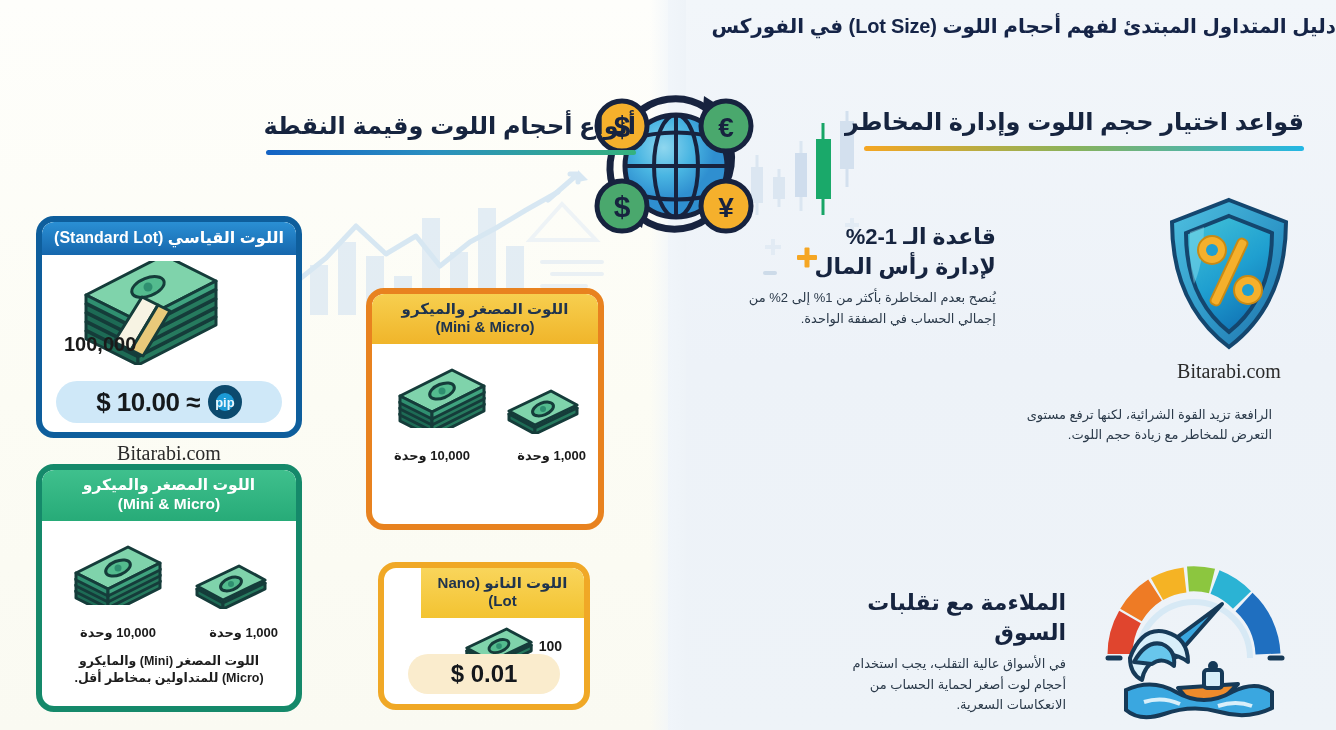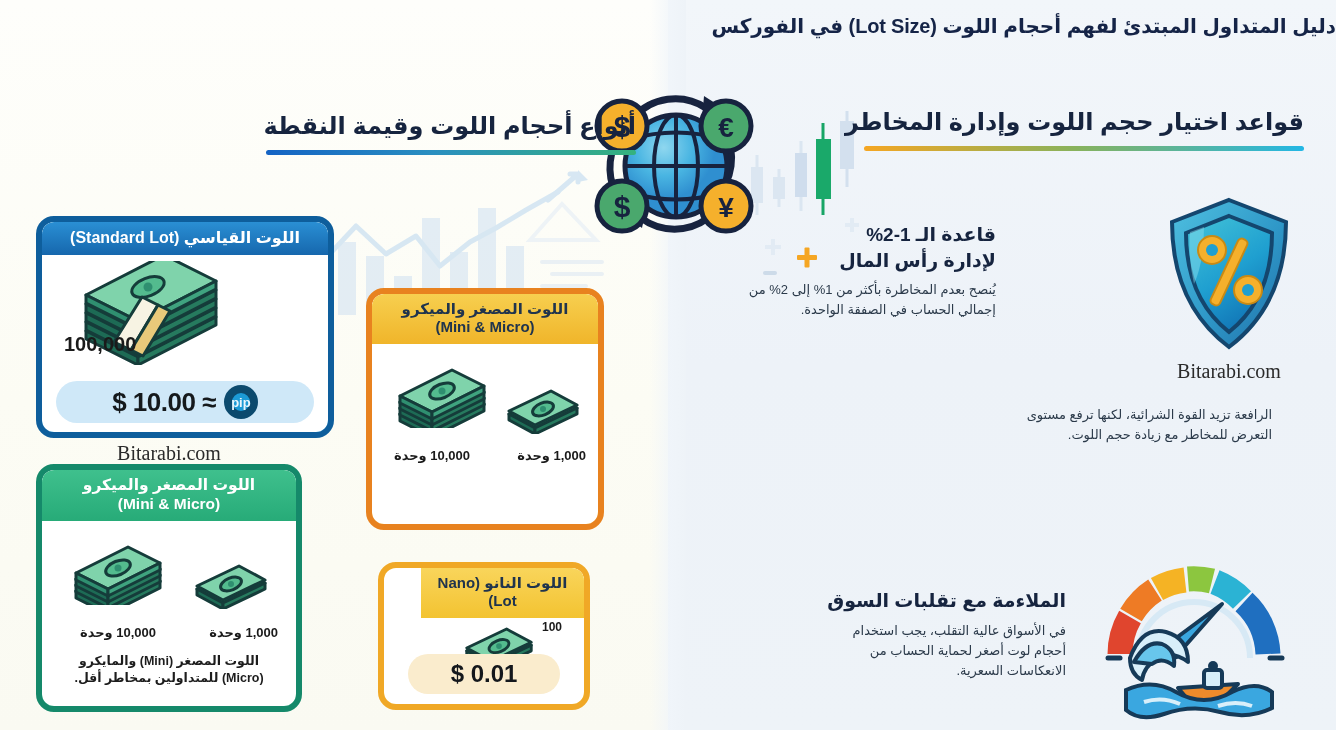--- a/index.html
+++ b/index.html
@@ -75,21 +75,21 @@
     position: absolute; text-align: center; color: #1d1d1d;
     font-size: 12.5px; font-weight: bold; line-height: 1.38;
   }
   .unitlbl {
     position: absolute; font-size: 13px; font-weight: bold; color: #1a1a1a;
     white-space: nowrap;
   }
 
   
   #card-standard {
-    left: 36px; top: 216px; width: 298px; height: 222px;
+    left: 36px; top: 216px; width: 266px; height: 222px;
     border: 6px solid #0e5e9c; box-shadow: inset 0 0 0 4px #2ba7e0;
     background: #fff;
   }
   #card-standard .chead { background: linear-gradient(180deg,#2a8fd4 0%, #1667ad 100%); font-size: 16px; }
   .pip-row {
     position: absolute; left: 14px; right: 14px; bottom: 9px; height: 42px;
     background: #cfe8f8; border-radius: 21px;
     display: flex; align-items: center; justify-content: center; gap: 8px;
   }
   .pip-row .amt { font-size: 26px; font-weight: bold; color: #15191c; letter-spacing: -.5px; }
@@ -127,21 +127,21 @@
   .nano-amt {
     position: absolute; left: 24px; right: 24px; bottom: 10px; height: 40px;
     background: #faeccd; border-radius: 20px;
     display: flex; align-items: center; justify-content: center;
     font-size: 24px; font-weight: bold; color: #14181c;
   }
 
   
   .rblock { position: absolute; z-index: 25; }
   .rblock .rtitle {
-    font-size: 19px; font-weight: bold; color: #16243f;
+    font-size: 22px; font-weight: bold; color: #16243f;
     line-height: 1.35; text-align: right;
   }
   .rblock .rbody {
     font-size: 13px; color: #2b3a4a; line-height: 1.55; text-align: right;
     margin-top: 7px;
   }
   .r-icon { position: absolute; z-index: 24; }
 
   
   svg { display: block; }
@@ -442,21 +442,21 @@
             <g stroke="#153c3a" stroke-width="3" stroke-linejoin="round">
               <polygon points="5,26 31,40 73,20 47,6" fill="#2f8f70"></polygon>
               <polygon points="5,26 5,32 31,46 31,40" fill="#1d6b55"></polygon>
               <polygon points="31,40 31,46 73,26 73,20" fill="#267a5e"></polygon>
               <polygon points="5,23 31,37 73,17 47,3" fill="#7fd3ab"></polygon>
               <ellipse cx="39" cy="21" rx="11" ry="6" fill="#53bb8e" transform="rotate(-22 39 21)"></ellipse>
               <circle cx="39" cy="21" r="3" fill="#2f8f70" stroke="none"></circle>
             </g>
           </svg>
         </div>
-        <div class="unitlbl" style="right:22px;top:2px;font-size:12px;">100</div>
+        <div class="unitlbl" style="right:22px;top:20px;font-size:14px;">100</div>
         <div class="nano-amt">0.01 $</div>
       </div>
     </div>
   </div>
 
   <div class="rblock" style="right:340px;top:222px;width:250px;">
     <div class="rtitle">
       <div>قاعدة الـ 1-2%</div>
       <div>لإدارة رأس المال</div>
     </div>

